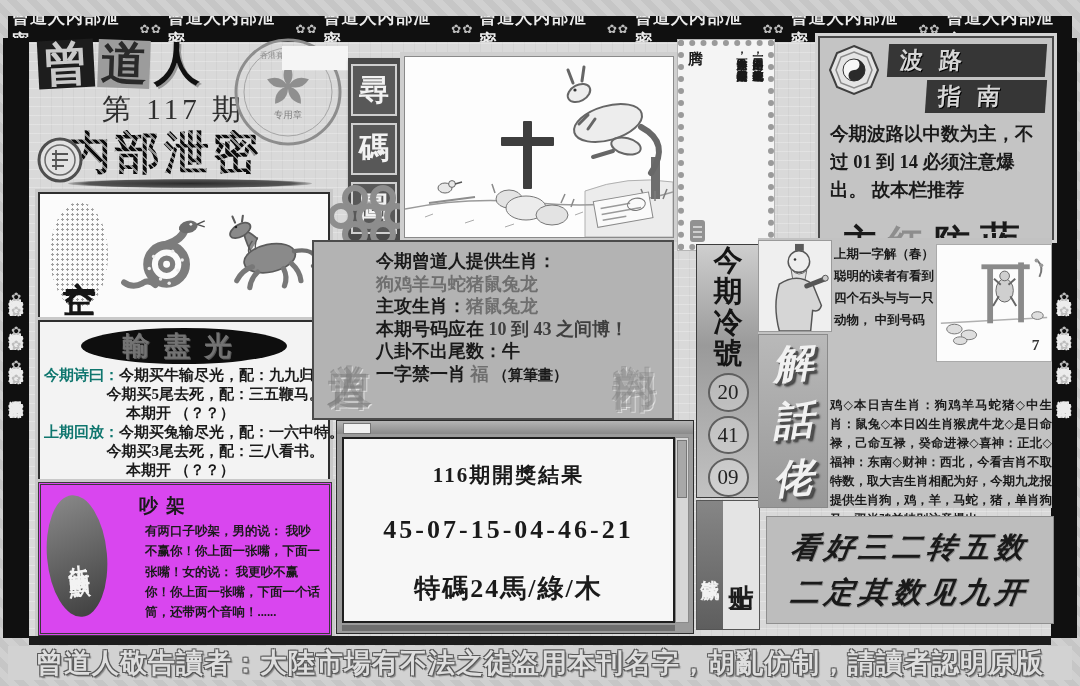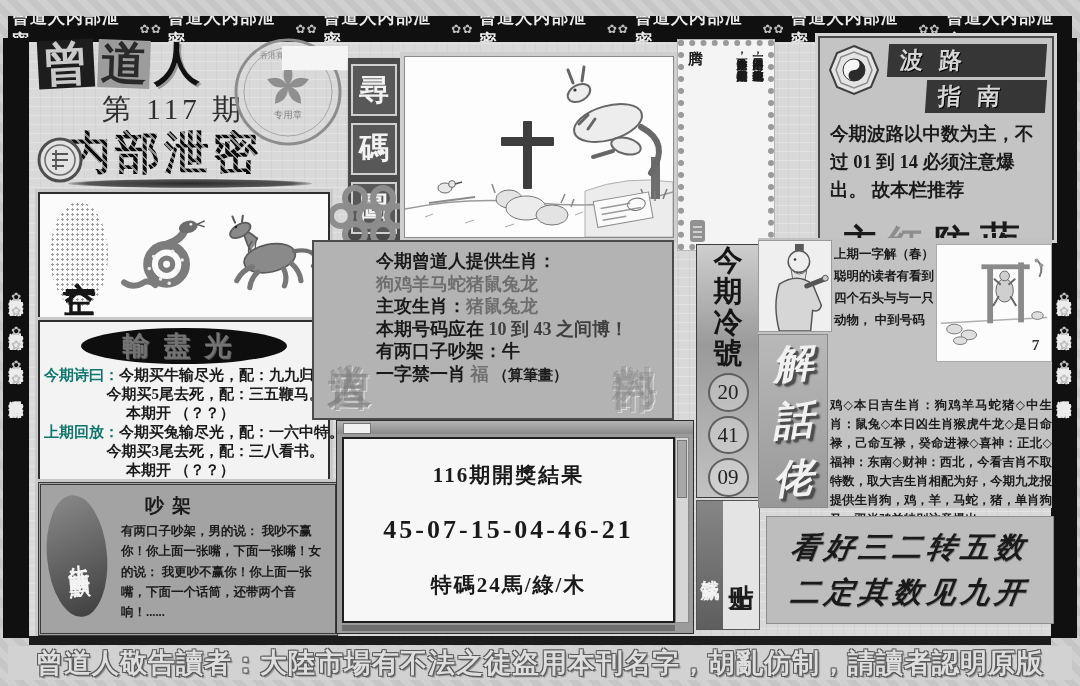--- a/index.html
+++ b/index.html
@@ -60,27 +60,27 @@
   .sjg-title{width:206px;height:36px;margin:6px auto 2px auto;background:#0e0e0e;border-radius:50%;
     color:#737373;font-size:27px;font-weight:bold;letter-spacing:14px;display:flex;align-items:center;justify-content:center;
     text-shadow:1px 1px 0 #555;}
   .sjg-row{display:flex;font-size:15px;font-weight:bold;line-height:19px;padding:0 4px;white-space:nowrap;}
   .sjg-head{width:82px;color:#0f766e;}
   .sjg-text{width:128px;}
   .sjg-pei{width:38px;}
   .sjg-val{flex:1;}
 
   
-  #humor{left:38px;top:482px;width:288px;height:148px;background:#a3a3a3;border:3px double #3a3a3a;box-shadow:0 0 0 3px #c9c9c9;padding-left:6px;}
+  #humor{left:38px;top:482px;width:288px;height:148px;background:#d946ef;border:3px double #3a3a3a;box-shadow:0 0 0 3px #c9c9c9;}
   .humor-oval{position:absolute;left:6px;top:10px;width:60px;height:122px;border-radius:50%;
     background:linear-gradient(160deg,#8b8b8b,#3d3d3d);transform:rotate(-5deg);
     display:flex;align-items:center;justify-content:center;
     writing-mode:vertical-rl;text-orientation:upright;color:#f3f3f3;font-size:21px;font-weight:bold;letter-spacing:4px;}
   .humor-title{margin:8px 0 2px 98px;font-size:19px;font-weight:bold;letter-spacing:8px;}
-  .humor-text{margin:2px 8px 0 74px;font-size:12.5px;font-weight:bold;line-height:1.62;}
+  .humor-text{margin:2px 8px 0 104px;font-size:12.5px;font-weight:bold;line-height:1.62;}
 
   
   #xunmatu{left:348px;top:58px;width:52px;height:176px;background:#4a4a4a;padding:3px 0;
     display:flex;flex-direction:column;align-items:center;justify-content:space-around;box-shadow:1px 2px 3px rgba(0,0,0,.4);}
   .xm-cell{width:42px;height:48px;border:2px solid #cfcfcf;color:#f2f2f2;font-size:30px;font-weight:bold;
     display:flex;align-items:center;justify-content:center;background:#585858;}
   #rings{left:330px;top:184px;width:78px;height:64px;}
 
   
   #picture{left:404px;top:56px;width:268px;height:180px;background:#fdfdfd;border:1px solid #8a8a8a;box-shadow:0 0 0 4px #cfcfcf;}
@@ -98,21 +98,21 @@
   .tips-note{font-size:15px;}
 
   
   #results{left:336px;top:420px;width:356px;height:212px;background:#9b9b9b;border:1px solid #2c2c2c;}
   .res-topbar{height:13px;background:linear-gradient(#b5b5b5,#8a8a8a);position:relative;}
   .res-tab{position:absolute;left:6px;top:2px;width:26px;height:9px;background:#f1f1f1;border:1px solid #777;}
   .res-body{position:absolute;left:5px;top:16px;right:18px;bottom:10px;background:#f7f7f7;border:2px solid #1f1f1f;
     text-align:center;font-weight:bold;}
   .res-title{font-size:21px;margin-top:22px;letter-spacing:2px;}
   .res-nums{font-size:26px;margin-top:26px;letter-spacing:3px;}
-  .res-special{font-size:21px;margin-top:26px;letter-spacing:2px;}
+  .res-special{font-size:26px;margin-top:26px;letter-spacing:2px;}
   .res-scroll{position:absolute;right:4px;top:16px;width:12px;bottom:10px;background:#d6d6d6;border:1px solid #8b8b8b;}
   .res-thumb{position:absolute;left:1px;right:1px;top:2px;height:56px;background:#a8a8a8;border:1px solid #777;}
   .res-bottom{position:absolute;left:5px;right:18px;bottom:2px;height:6px;background:#6f6f6f;}
 
   
   #fortune{left:678px;top:40px;width:84px;height:198px;background:#f4f4f4;
     border:6px dotted #9a9a9a;outline:1px solid #b5b5b5;}
   .fort-corner{position:absolute;left:4px;top:4px;font-size:15px;font-weight:bold;}
   .fort-cols{position:absolute;right:2px;top:4px;height:180px;writing-mode:vertical-rl;text-orientation:upright;
     font-size:11px;font-weight:bold;line-height:15px;letter-spacing:0;}
@@ -405,21 +405,21 @@
       <div>今期曾道人提供生肖：</div>
       <div class="gray-val">狗鸡羊马蛇猪鼠兔龙</div>
       <div>
         <span>主攻生肖：</span><span class="gray-val">猪鼠兔龙</span>
       </div>
       <div>
         <span>本期号码应在</span>
         <span style="color:#3f3f3f;">10 到 43 之间博！</span>
       </div>
       <div>
-        <span>有两口子吵架：</span><span>牛</span>
+        <span>八卦不出尾数：</span><span>牛</span>
       </div>
       <div>
         <span>一字禁一肖</span>
         <span class="gray-val">福</span>
         <span class="tips-note">（算筆畫）</span>
       </div>
     </div>
   </div>
 
   <div id="results" class="abs">

